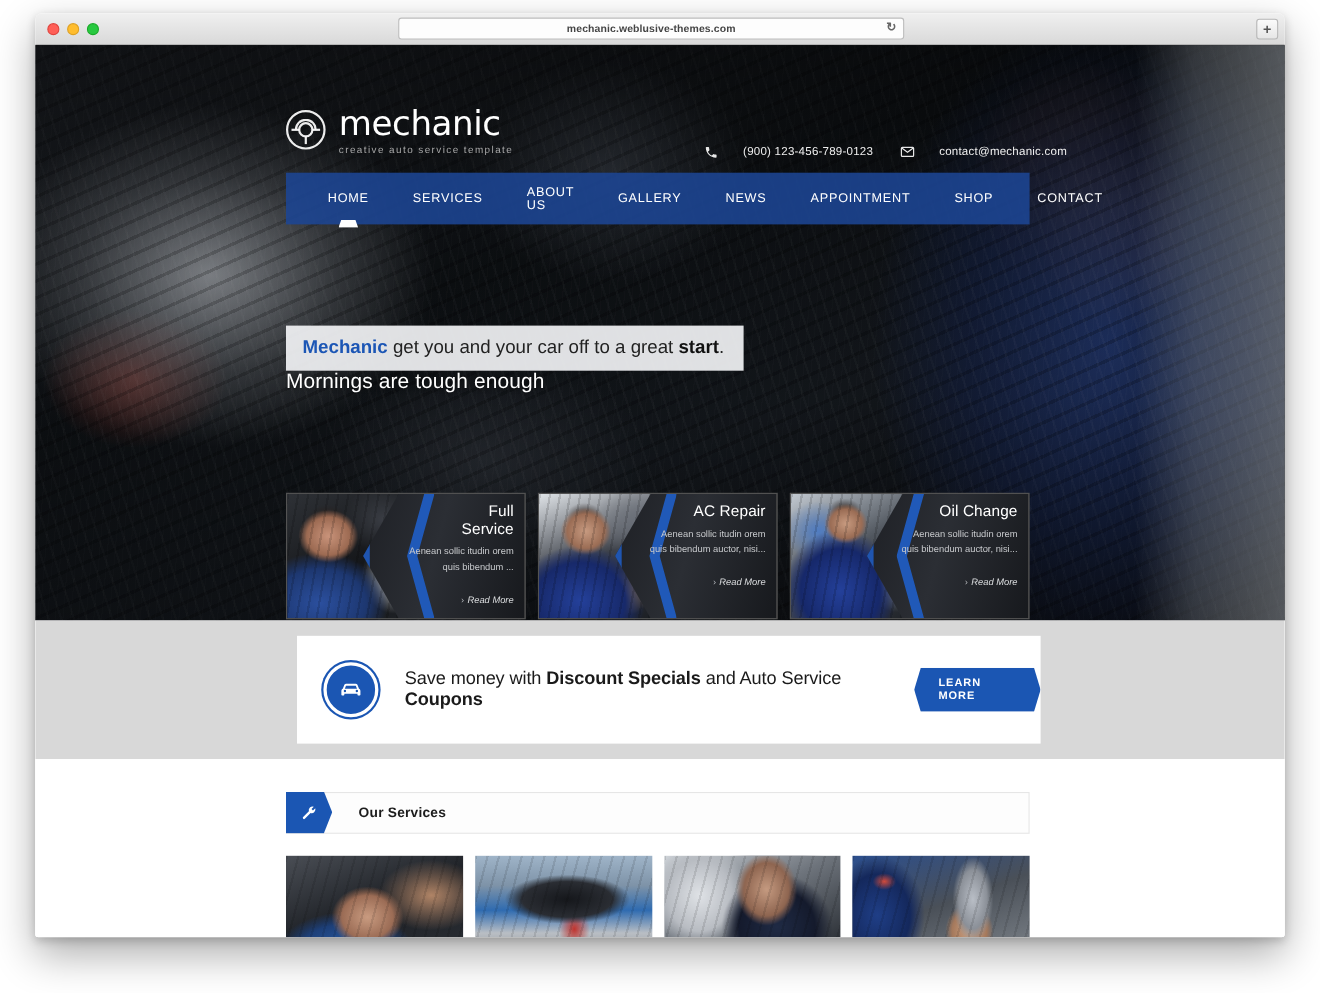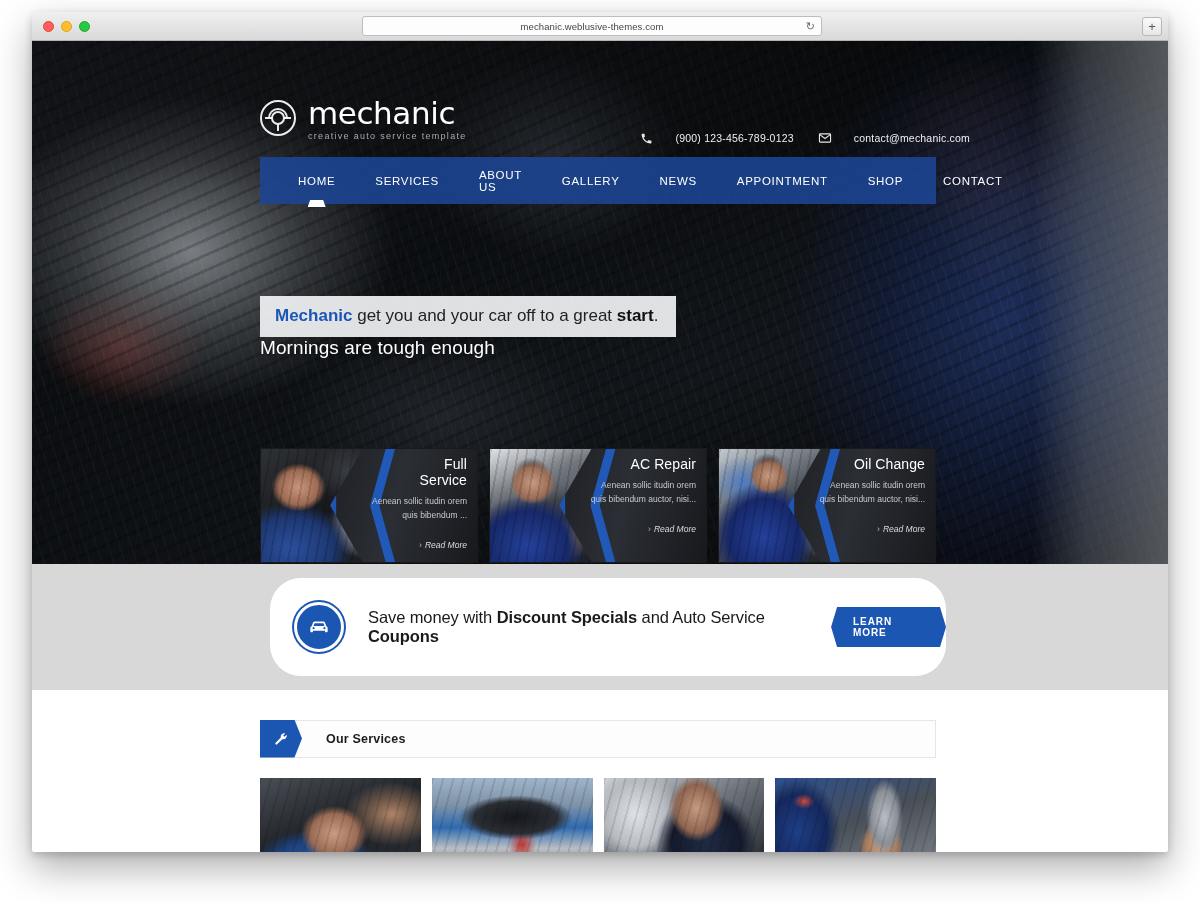--- a/index.html
+++ b/index.html
@@ -18,20 +18,21 @@
     background: #ffffff;
     border-radius: 6px 6px 3px 3px;
     box-shadow: 0 16px 38px rgba(0,0,0,0.32), 0 3px 9px rgba(0,0,0,0.18);
     overflow: hidden;
   }
   #browser-chrome {
     position: relative;
     height: 29px;
     background: linear-gradient(#f0f0f0, #d9d9d9);
     border-bottom: 1px solid #b4b4b4;
+    font-weight: bold;
   }
   .traffic-lights {
     position: absolute; left: 11px; top: 9px;
     display: flex; gap: 7px;
   }
   .tl { width: 11px; height: 11px; border-radius: 50%; }
   .tl-close  { background: #ff5f57; border: 1px solid #e0443e; }
   .tl-min    { background: #ffbd2e; border: 1px solid #dea123; }
   .tl-max    { background: #28c940; border: 1px solid #1aab29; }
 
@@ -221,21 +222,21 @@
   #cards {
     position: absolute; left: 228px; top: 407px;
     width: 676px; height: 115px;
     display: flex; gap: 0;
   }
   .card {
     position: relative;
     height: 115px;
     overflow: hidden;
     border: 1px solid rgba(255,255,255,0.10);
-    background: #000000;
+    background: #404040;
   }
   .card-0 { width: 218px; margin-right: 11px; }
   .card-1 { width: 218px; margin-right: 11px; }
   .card-2 { width: 218px; }
 
   .card-photo {
     position: absolute; left: 0; top: 0; bottom: 0;
     width: 58%;
   }
   
@@ -317,21 +318,20 @@
     position: relative;
     height: 126px;
     background: #d8d8d8;
   }
   #coupon-card {
     position: absolute; left: 238px; top: 14px;
     width: 676px; height: 98px;
     background: #ffffff;
     display: flex; align-items: center;
     padding-left: 24px;
-    border-radius: 31px;
   }
   #coupon-icon {
     width: 50px; height: 50px; flex: none;
     border-radius: 50%;
     background: #1b56b3;
     border: 3px solid #ffffff;
     box-shadow: 0 0 0 2px #1b56b3;
     display: flex; align-items: center; justify-content: center;
     margin-right: 24px;
   }

